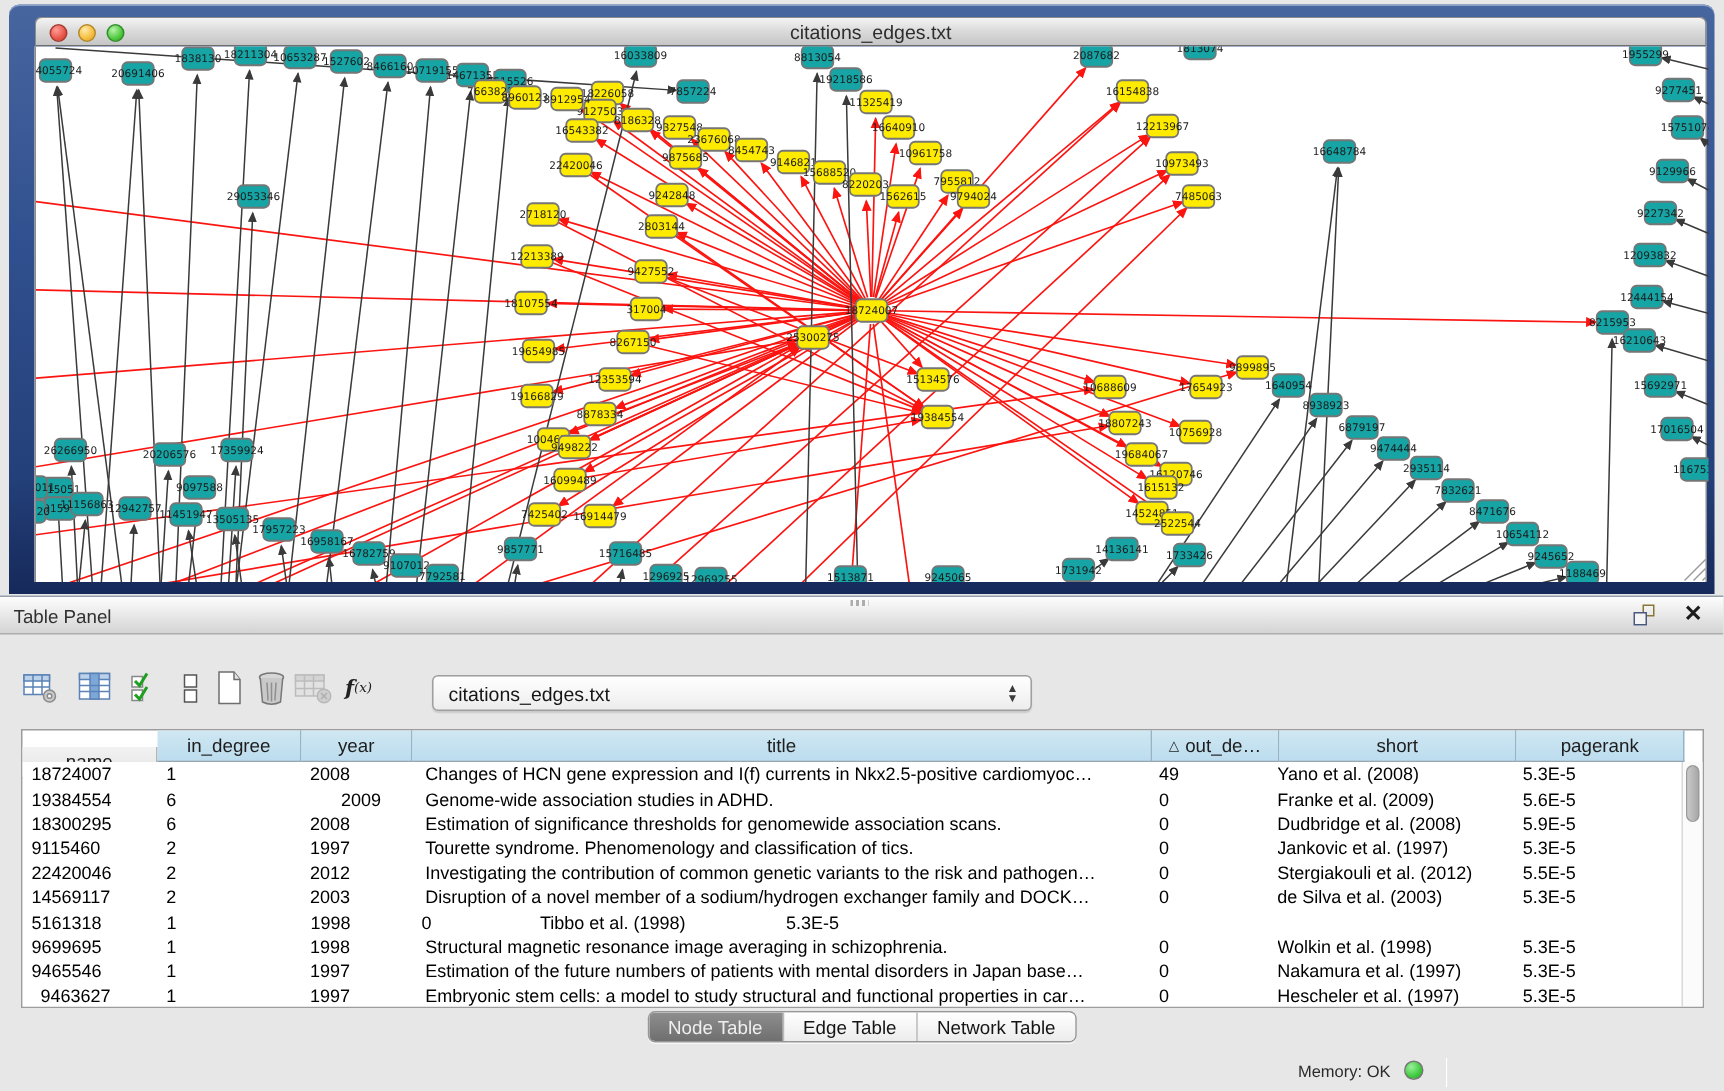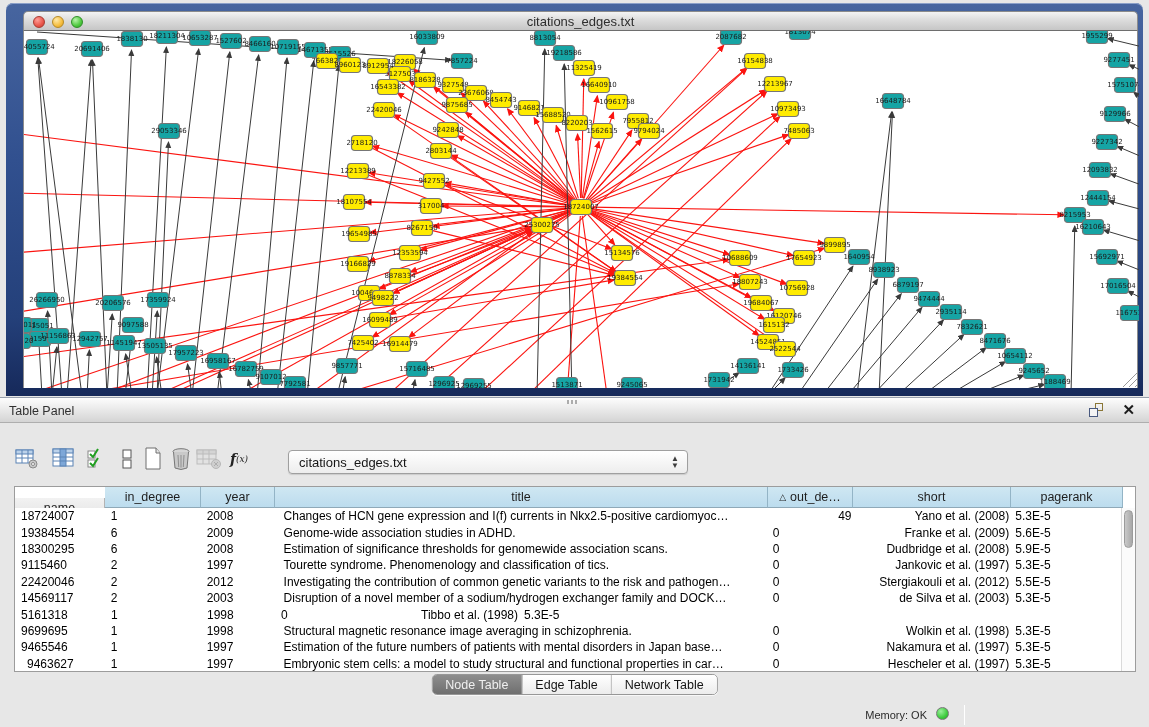--- a/index.html
+++ b/index.html
@@ -71,21 +71,21 @@
     border-right:1px solid #93b4c6; border-bottom:1px solid #8fa9b8;
     font-size:12.5px; color:#1d1d1d; display:flex; align-items:center; justify-content:center;
     overflow:hidden; white-space:nowrap;
   }
   .hcell.name-col { background:linear-gradient(180deg,#f2f2f2,#e4e4e4); border-right:1px solid #b3b3b3;margin-top:11px; }
   .sort-glyph { font-size:9px; margin-right:4px; color:#222; }
   #table-body { position:absolute; left:0; top:21px; right:14px; bottom:0; overflow:hidden; }
   .trow { display:flex; height:16.4px; align-items:center; background:#fff; }
   .tcell { font-size:12px; color:#000; white-space:nowrap; overflow:hidden; padding-left:6px; }
   .tcell.c3 { padding-left:9px; }
-  .tcell.c5 { text-align:right; padding-left:0; }
+  .tcell.c5 { text-align:left; padding-left:0; }
   #vscroll {
     position:absolute; right:0; top:21px; width:14px; bottom:0;
     background:#fbfbfb; border-left:1px solid #dadada;
   }
   #vscroll-thumb { position:absolute; left:2px; top:2px; width:9px; height:38px; border-radius:5px;
     background:linear-gradient(90deg,#c9c9c9,#a8a8a8); border:1px solid #9b9b9b;}
 
   #tabs {
     position:absolute; top:674px; left:50%; transform:translateX(-50%);
     height:21px; display:flex; border:1px solid #979797; border-radius:5px; overflow:hidden;
@@ -623,28 +623,28 @@
       <div class="hcell" style="width: 112px;">
         <span>pagerank</span>
       </div>
     </div>
   <div id="table-body">
       <div class="trow">
         <div class="tcell c0" style="width: 90px;">18724007</div>
         <div class="tcell c1" style="width: 96px;">1</div>
         <div class="tcell c2" style="width: 74px;">2008</div>
         <div class="tcell c3" style="width: 493px;">Changes of HCN gene expression and I(f) currents in Nkx2.5-positive cardiomyoc…</div>
-        <div class="tcell c4" style="width: 85px; text-align: right;">49</div>
+        <div class="tcell c4" style="width: 85px;">49</div>
         <div class="tcell c5" style="width: 158px;">Yano et al. (2008)</div>
         <div class="tcell c6" style="width: 112px;">5.3E-5</div>
       </div>
       <div class="trow">
         <div class="tcell c0" style="width: 90px;">19384554</div>
         <div class="tcell c1" style="width: 96px;">6</div>
-        <div class="tcell c2" style="width: 74px;">2009</div>
+        <div class="tcell c2" style="width: 74px; text-align: center;">2009</div>
         <div class="tcell c3" style="width: 493px;">Genome-wide association studies in ADHD.</div>
         <div class="tcell c4" style="width: 85px;">0</div>
         <div class="tcell c5" style="width: 158px;">Franke et al. (2009)</div>
         <div class="tcell c6" style="width: 112px;">5.6E-5</div>
       </div>
       <div class="trow">
         <div class="tcell c0" style="width: 90px;">18300295</div>
         <div class="tcell c1" style="width: 96px;">6</div>
         <div class="tcell c2" style="width: 74px;">2008</div>
         <div class="tcell c3" style="width: 493px;">Estimation of significance thresholds for genomewide association scans.</div>

